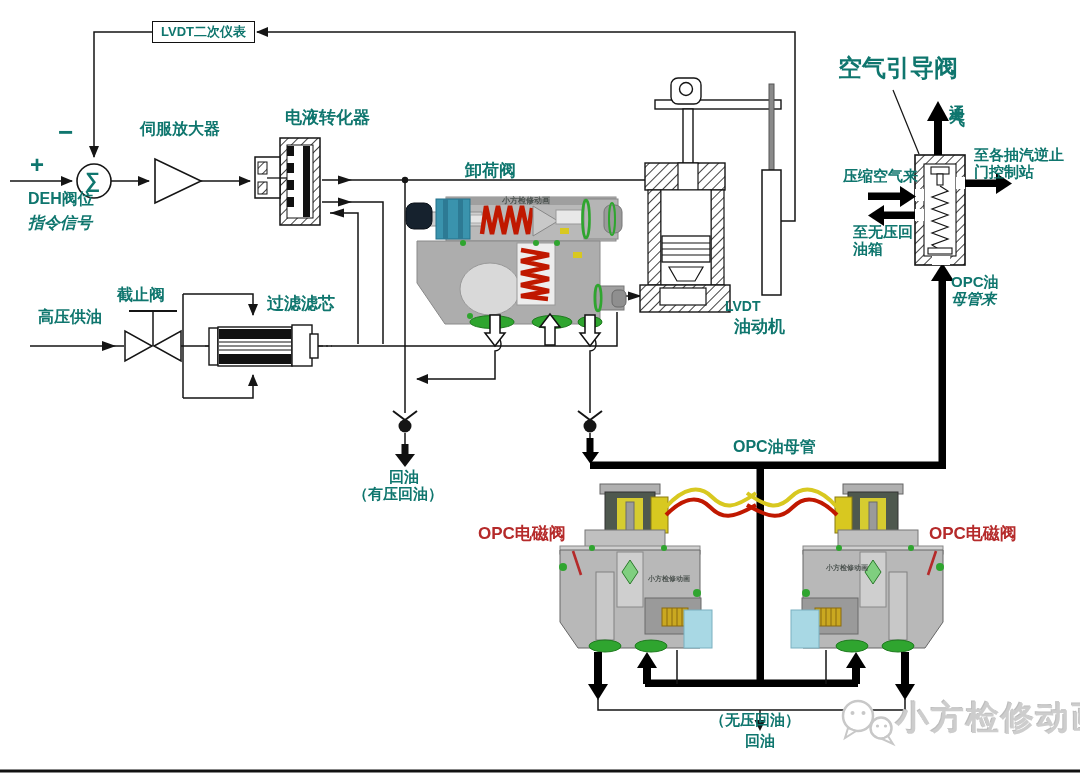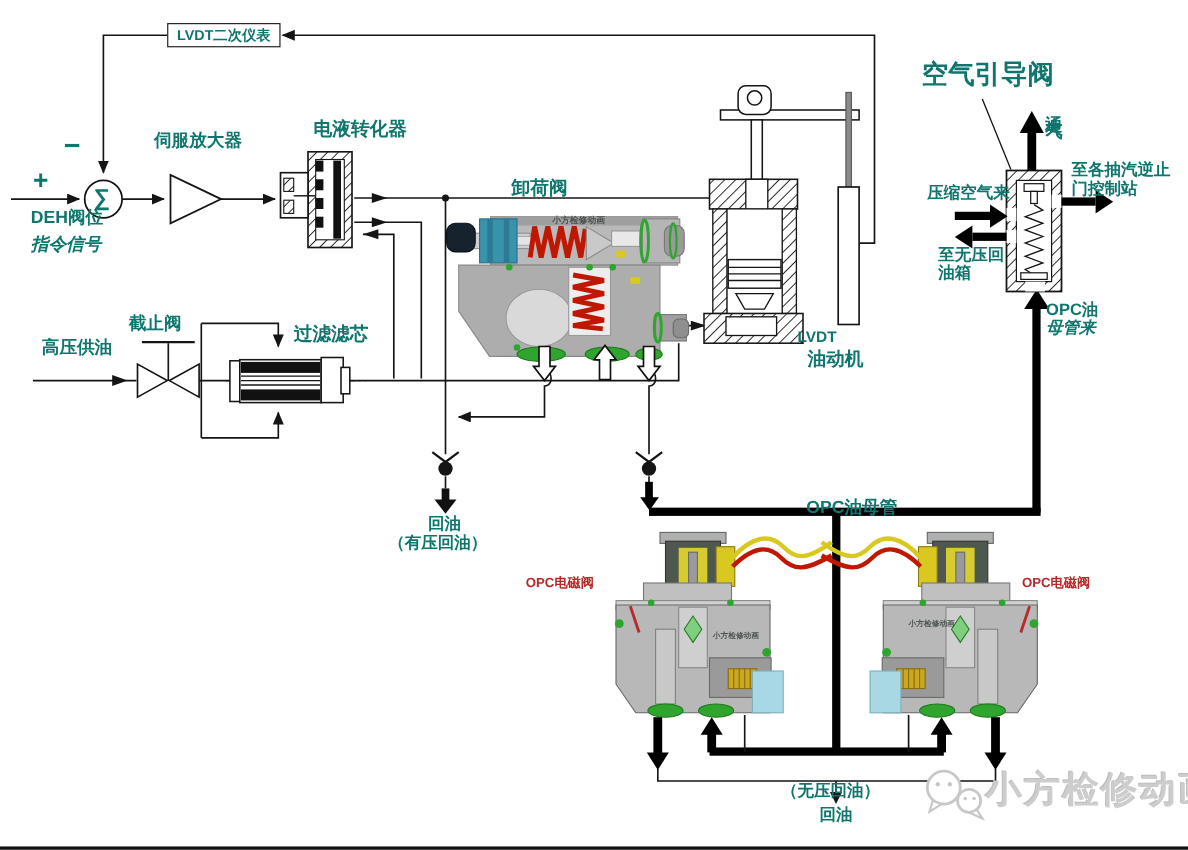--- a/index.html
+++ b/index.html
@@ -1,21 +1,21 @@
 <!DOCTYPE html>
 <html><head>
 <meta charset="utf-8">
 <style>
   html,body{margin:0;padding:0;background:#ffffff;}
   #canvas{position:relative;width:1080px;height:773px;background:#ffffff;overflow:hidden;
           font-family:"Liberation Sans","DejaVu Sans",sans-serif;}
   #linework{position:absolute;left:0;top:0;}
   .lb{position:absolute;color:#0f766e;font-weight:bold;white-space:nowrap;line-height:1.12;}
   .s13{font-size:13px;} .s14{font-size:14px;} .s15{font-size:15px;} .s16{font-size:16px;}
-  .s17{font-size:17px;} .s19{font-size:12px;} .s24{font-size:24px;}
+  .s17{font-size:17px;} .s19{font-size:17px;} .s24{font-size:24px;}
   .red{color:#b52a2a;}
   .boxed{border:1.6px solid #111;width:101px;height:20px;text-align:center;line-height:20px;font-weight:bold;}
   .vert{writing-mode:vertical-rl;text-orientation:upright;letter-spacing:3px;}
   .sign{font-weight:bold;}
   .wm-tiny{font-weight:bold;color:#3c4440;opacity:.85;}
   .brand{font-size:33px;font-weight:bold;color:#cdcdcd;text-shadow:1px 1px 0 #ffffff,-1px -1px 0 #bdbdbd;letter-spacing:2px;}
   .sigma{font-size:21px;font-weight:bold;}
 </style>
 </head>
 <body>
@@ -299,21 +299,21 @@
 <div class="lb s14" style="left:725px;top:299px;">LVDT</div>
 <div class="lb s24" style="left:838px;top:55px;">空气引导阀</div>
 <div class="lb s16 vert" style="left:948px;top:92px;">通大气</div>
 <div class="lb s15" style="left:843px;top:168px;text-align:right;">压缩空气来</div>
 <div class="lb s15" style="left:974px;top:147px;">至各抽汽逆止</div>
 <div class="lb s15" style="left:974px;top:164px;">门控制站</div>
 <div class="lb s15" style="left:853px;top:224px;">至无压回</div>
 <div class="lb s15" style="left:853px;top:241px;">油箱</div>
 <div class="lb s15" style="left:951px;top:274px;">OPC油</div>
 <div class="lb s15" style="left:951px;top:291px;font-style:italic;">母管来</div>
-<div class="lb s16" style="left:733px;top:438px;margin-top:15px;">OPC油母管</div>
+<div class="lb s16" style="left:733px;top:438px;">OPC油母管</div>
 <div class="lb s15" style="left:389px;top:469px;">回油</div>
 <div class="lb s15" style="left:353px;top:486px;">（有压回油）</div>
 <div class="lb s19 red" style="left:478px;top:524px;">OPC电磁阀</div>
 <div class="lb s19 red" style="left:929px;top:524px;">OPC电磁阀</div>
 <div class="lb s15" style="left:745px;top:733px;">回油</div>
 <div class="lb s15" style="left:710px;top:712px;">（无压回油）</div>
 <div class="lb wm-tiny" style="left:502px;top:197px;font-size:8px;">小方检修动画</div>
 <div class="lb wm-tiny" style="left:648px;top:575px;font-size:7px;">小方检修动画</div>
 <div class="lb wm-tiny" style="left:826px;top:564px;font-size:7px;">小方检修动画</div>
 <div class="lb brand" style="left:896px;top:700px;">小方检修动画</div>

